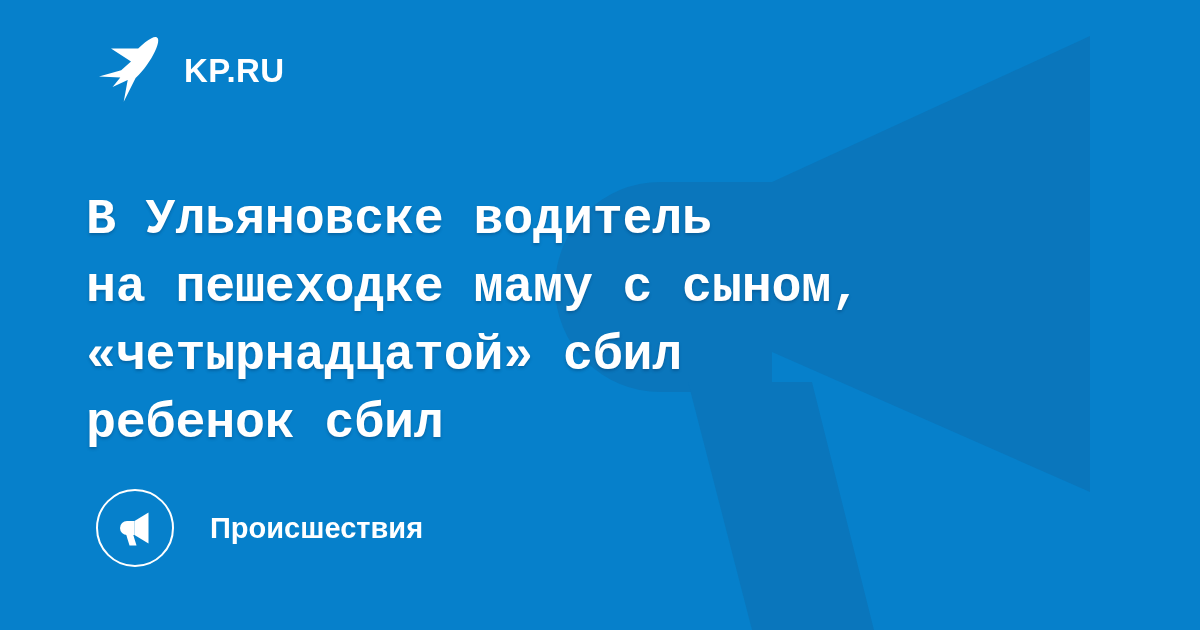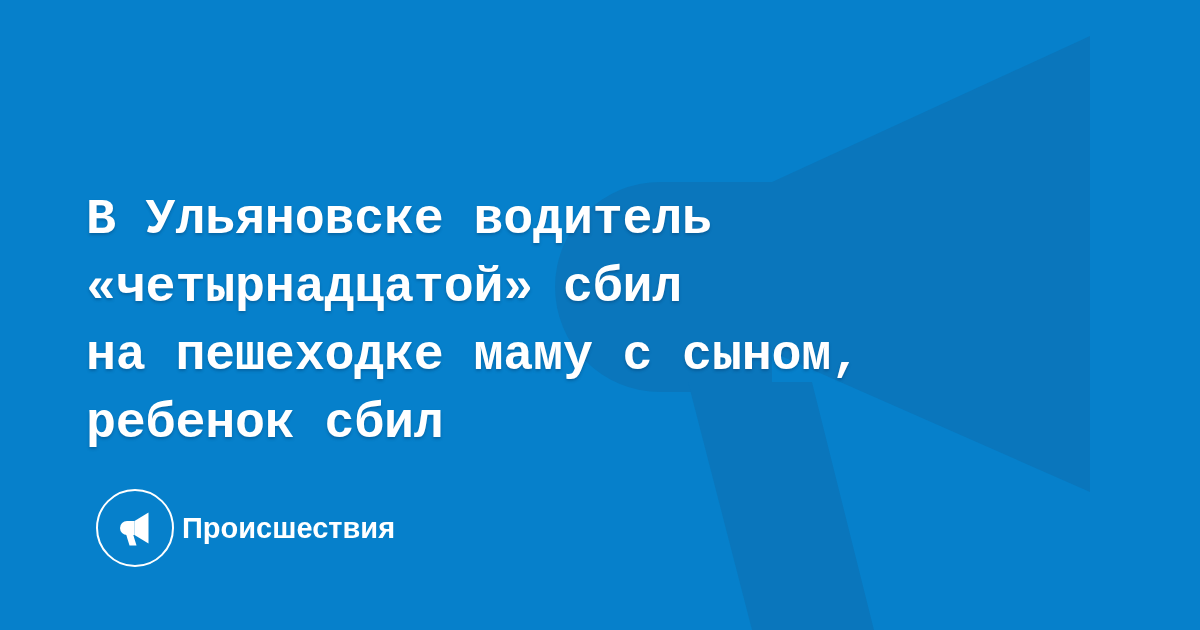--- a/index.html
+++ b/index.html
@@ -77,21 +77,21 @@
     font-family: Liberation Mono, monospace;
   }
 
   
   #category {
     position: absolute;
     left: 96px;
     top: 486px;
     display: flex;
     align-items: center;
-    gap: 8px;
+    gap: 36px;
     height: 84px;
   }
   #category-icon-ring {
     width: 78px;
     height: 78px;
     border-radius: 50%;
     border: 2px solid #FFFFFF;
     box-sizing: border-box;
     display: flex;
     align-items: center;
@@ -122,25 +122,43 @@
     <path d="M 1090 36 L 1090 492 L 772 352 L 772 182 Z" fill="#0A76BC"></path>
 
     <path d="M 772 182
              L 660 182
              A 105 105 0 0 0 660 392
              L 772 392 Z" fill="#0A76BC"></path>
 
     <path d="M 688 382 L 812 382 L 874 630 L 752 630 Z" fill="#0A76BC"></path>
   </svg>
 
+  <div id="header">
+    <svg id="bird-mark" viewBox="0 0 74 66" aria-hidden="true">
+      <path fill="#FFFFFF" d="M63.5 1.2 C59.6 3.0 55.0 6.6 50.2 11.6
+               L23.0 11.6
+               L43.0 24.4
+               L33.2 33.3
+               L11.0 39.4
+               L32.3 40.6
+               L24.6 49.9
+               L39.7 43.1
+               L35.7 64.8
+               L47.6 41.0
+               C56.0 33.2 62.8 23.3 66.9 14.6
+               C70.5 6.9 71.2 1.4 68.9 0.4
+               C67.4 -0.2 65.6 0.2 63.5 1.2 Z"></path>
+    </svg>
+    <span id="wordmark">KP.RU</span>
+  </div>
 
   <h1 id="headline">
     <span class="hl-line">В Ульяновске водитель</span>
+    <span class="hl-line">на пешеходке маму с сыном,</span>
     <span class="hl-line">«четырнадцатой» сбил</span>
-    <span class="hl-line">на пешеходке маму с сыном,</span>
     <span class="hl-line">ребенок сбил</span>
   </h1>
 
   <div id="category">
     <span id="category-icon-ring">
       <svg viewBox="0 0 42 42" aria-hidden="true">
         <path fill="#FFFFFF" d="M34.5 5.5 L34.5 36.5 L20.5 28.0 L20.5 14.0 Z"></path>
         <path fill="#FFFFFF" d="M20.5 14.0 L13.0 14.0 A 7 7 0 0 0 13.0 28.0 L20.5 28.0 Z"></path>
         <path fill="#FFFFFF" d="M12.0 27.0 L19.0 27.0 L22.5 38.5 L15.5 38.5 Z"></path>
       </svg>

